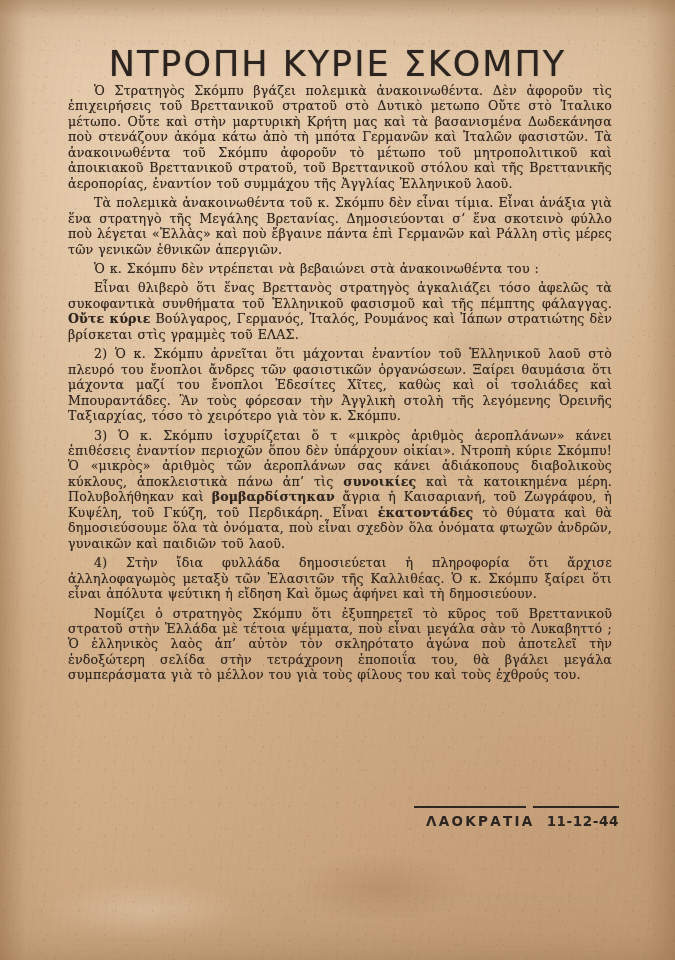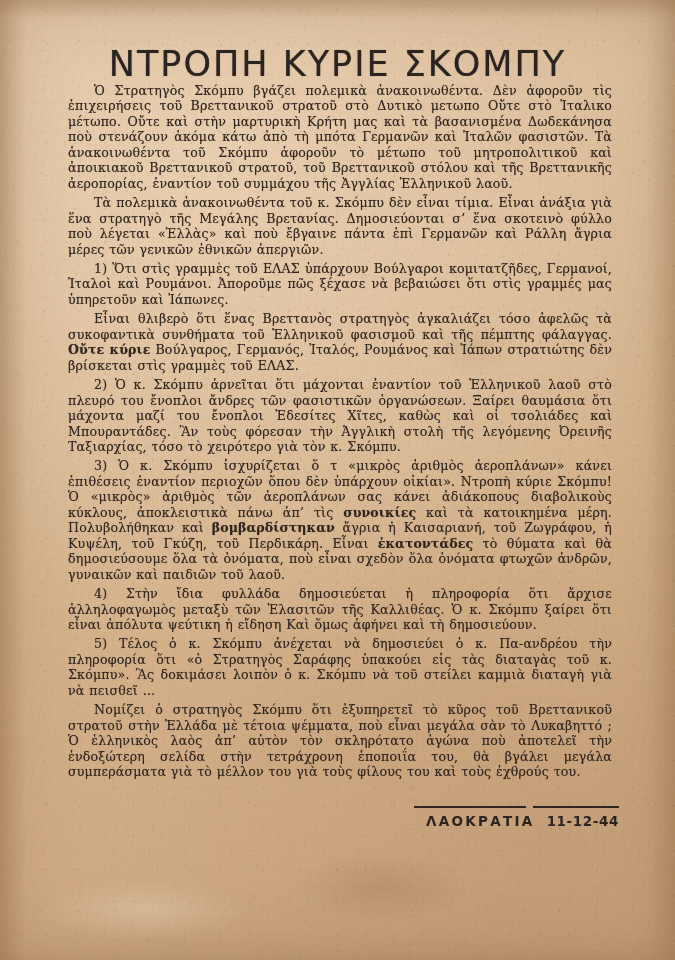--- a/index.html
+++ b/index.html
@@ -104,27 +104,26 @@
 <body>
 
 <div id="page">
 
   <div id="content">
 
     <h1 class="headline">ΝΤΡΟΠΗ ΚΥΡΙΕ ΣΚΟΜΠΥ</h1>
 
     <div class="article" id="article">
         <p><span>Ὁ Στρατηγὸς Σκόμπυ βγάζει πολεμικὰ ἀνακοινωθέντα. Δὲν ἀφοροῦν τὶς ἐπιχειρήσεις τοῦ Βρεττανικοῦ στρατοῦ στὸ Δυτικὸ μετωπο Οὔτε στὸ Ἰταλικο μέτωπο. Οὔτε καὶ στὴν μαρτυρικὴ Κρήτη μας καὶ τὰ βασανισμένα Δωδεκάνησα ποὺ στενάζουν ἀκόμα κάτω ἀπὸ τὴ μπότα Γερμανῶν καὶ Ἰταλῶν φασιστῶν. Τὰ ἀνακοινωθέντα τοῦ Σκόμπυ ἀφοροῦν τὸ μέτωπο τοῦ μητροπολιτικοῦ καὶ ἀποικιακοῦ Βρεττανικοῦ στρατοῦ, τοῦ Βρεττανικοῦ στόλου καὶ τῆς Βρεττανικῆς ἀεροπορίας, ἐναντίον τοῦ συμμάχου τῆς Ἀγγλίας Ἑλληνικοῦ λαοῦ.</span></p>
-        <p><span>Τὰ πολεμικὰ ἀνακοινωθέντα τοῦ κ. Σκόμπυ δὲν εἶναι τίμια. Εἶναι ἀνάξια γιὰ ἕνα στρατηγὸ τῆς Μεγάλης Βρετανίας. Δημοσιεύονται σ’ ἕνα σκοτεινὸ φύλλο ποὺ λέγεται «Ἑλλὰς» καὶ ποὺ ἔβγαινε πάντα ἐπὶ Γερμανῶν καὶ Ράλλη ἄγρια μέρες τῶν γενικῶν ἐθνικῶν ἀπεργιῶν.</span></p>
-        <p><span>1) Ὅτι στὶς γραμμὲς τοῦ ΕΛΑΣ ὑπάρχουν Βούλγαροι κομιτατζῆδες, Γερμανοί, Ἰταλοὶ καὶ Ρουμάνοι. Ἀποροῦμε πῶς ξέχασε νὰ βεβαιώσει ὅτι στὶς γραμμές μας ὑπηρετοῦν καὶ Ἰάπωνες.</span></p>
+        <p><span>Τὰ πολεμικὰ ἀνακοινωθέντα τοῦ κ. Σκόμπυ δὲν εἶναι τίμια. Εἶναι ἀνάξια γιὰ ἕνα στρατηγὸ τῆς Μεγάλης Βρετανίας. Δημοσιεύονται σ’ ἕνα σκοτεινὸ φύλλο ποὺ λέγεται «Ἑλλὰς» καὶ ποὺ ἔβγαινε πάντα ἐπὶ Γερμανῶν καὶ Ράλλη στὶς μέρες τῶν γενικῶν ἐθνικῶν ἀπεργιῶν.</span></p>
+        <p><span>Ὁ κ. Σκόμπυ δὲν ντρέπεται νὰ βεβαιώνει στὰ ἀνακοινωθέντα του :</span></p>
         <p><span>Εἶναι θλιβερὸ ὅτι ἕνας Βρεττανὸς στρατηγὸς ἀγκαλιάζει τόσο ἀφελῶς τὰ συκοφαντικὰ συνθήματα τοῦ Ἑλληνικοῦ φασισμοῦ καὶ τῆς πέμπτης φάλαγγας. </span><b>Οὔτε κύριε</b><span> Βούλγαρος, Γερμανός, Ἰταλός, Ρουμάνος καὶ Ἰάπων στρατιώτης δὲν βρίσκεται στὶς γραμμὲς τοῦ ΕΛΑΣ.</span></p>
         <p><span>2) Ὁ κ. Σκόμπυ ἀρνεῖται ὅτι μάχονται ἐναντίον τοῦ Ἑλληνικοῦ λαοῦ στὸ πλευρό του ἔνοπλοι ἄνδρες τῶν φασιστικῶν ὀργανώσεων. Ξαίρει θαυμάσια ὅτι μάχοντα μαζί του ἔνοπλοι Ἐδεσίτες Χῖτες, καθὼς καὶ οἱ τσολιάδες καὶ Μπουραντάδες. Ἂν τοὺς φόρεσαν τὴν Ἀγγλικὴ στολὴ τῆς λεγόμενης Ὀρεινῆς Ταξιαρχίας, τόσο τὸ χειρότερο γιὰ τὸν κ. Σκόμπυ.</span></p>
         <p><span>3) Ὁ κ. Σκόμπυ ἰσχυρίζεται ὅ τ «μικρὸς ἀριθμὸς ἀεροπλάνων» κάνει ἐπιθέσεις ἐναντίον περιοχῶν ὅπου δὲν ὑπάρχουν οἰκίαι». Ντροπὴ κύριε Σκόμπυ! Ὁ «μικρὸς» ἀριθμὸς τῶν ἀεροπλάνων σας κάνει ἀδιάκοπους διαβολικοὺς κύκλους, ἀποκλειστικὰ πάνω ἀπ’ τὶς </span><b>συνοικίες</b><span> καὶ τὰ κατοικημένα μέρη. Πολυβολήθηκαν καὶ </span><b>βομβαρδίστηκαν</b><span> ἄγρια ἡ Καισαριανή, τοῦ Ζωγράφου, ἡ Κυψέλη, τοῦ Γκύζη, τοῦ Περδικάρη. Εἶναι </span><b>ἑκατοντάδες</b><span> τὸ θύματα καὶ θὰ δημοσιεύσουμε ὅλα τὰ ὀνόματα, ποὺ εἶναι σχεδὸν ὅλα ὀνόματα φτωχῶν ἀνδρῶν, γυναικῶν καὶ παιδιῶν τοῦ λαοῦ.</span></p>
         <p><span>4) Στὴν ἴδια φυλλάδα δημοσιεύεται ἡ πληροφορία ὅτι ἄρχισε ἀλληλοφαγωμὸς μεταξὺ τῶν Ἐλασιτῶν τῆς Καλλιθέας. Ὁ κ. Σκόμπυ ξαίρει ὅτι εἶναι ἀπόλυτα ψεύτικη ἡ εἴδηση Καὶ ὅμως ἀφήνει καὶ τὴ δημοσιεύουν.</span></p>
-        <p><span>5) Τέλος ὁ κ. Σκόμπυ ἀνέχεται νὰ δημοσιεύει ὁ κ. Πα-ανδρέου τὴν πληροφορία ὅτι «ὁ Στρατηγὸς Σαράφης ὑπακούει εἰς τὰς διαταγὰς τοῦ κ. Σκόμπυ». Ἂς δοκιμάσει λοιπὸν ὁ κ. Σκόμπυ νὰ τοῦ στείλει καμμιὰ διαταγὴ γιὰ νὰ πεισθεῖ ...</span></p>
         <p><span>Νομίζει ὁ στρατηγὸς Σκόμπυ ὅτι ἐξυπηρετεῖ τὸ κῦρος τοῦ Βρεττανικοῦ στρατοῦ στὴν Ἑλλάδα μὲ τέτοια ψέμματα, ποὺ εἶναι μεγάλα σὰν τὸ Λυκαβηττό ; Ὁ ἑλληνικὸς λαὸς ἀπ’ αὐτὸν τὸν σκληρότατο ἀγώνα ποὺ ἀποτελεῖ τὴν ἐνδοξώτερη σελίδα στὴν τετράχρονη ἐποποιΐα του, θὰ βγάλει μεγάλα συμπεράσματα γιὰ τὸ μέλλον του γιὰ τοὺς φίλους του καὶ τοὺς ἐχθρούς του.</span></p>
       </div>
 
     <div class="sig">
       <div class="rules">
         <span class="rule-a"></span>
         <span class="rule-b"></span>
       </div>
       <div class="line">
         <span class="paper">ΛΑΟΚΡΑΤΙΑ</span><span class="date">11-12-44</span>

